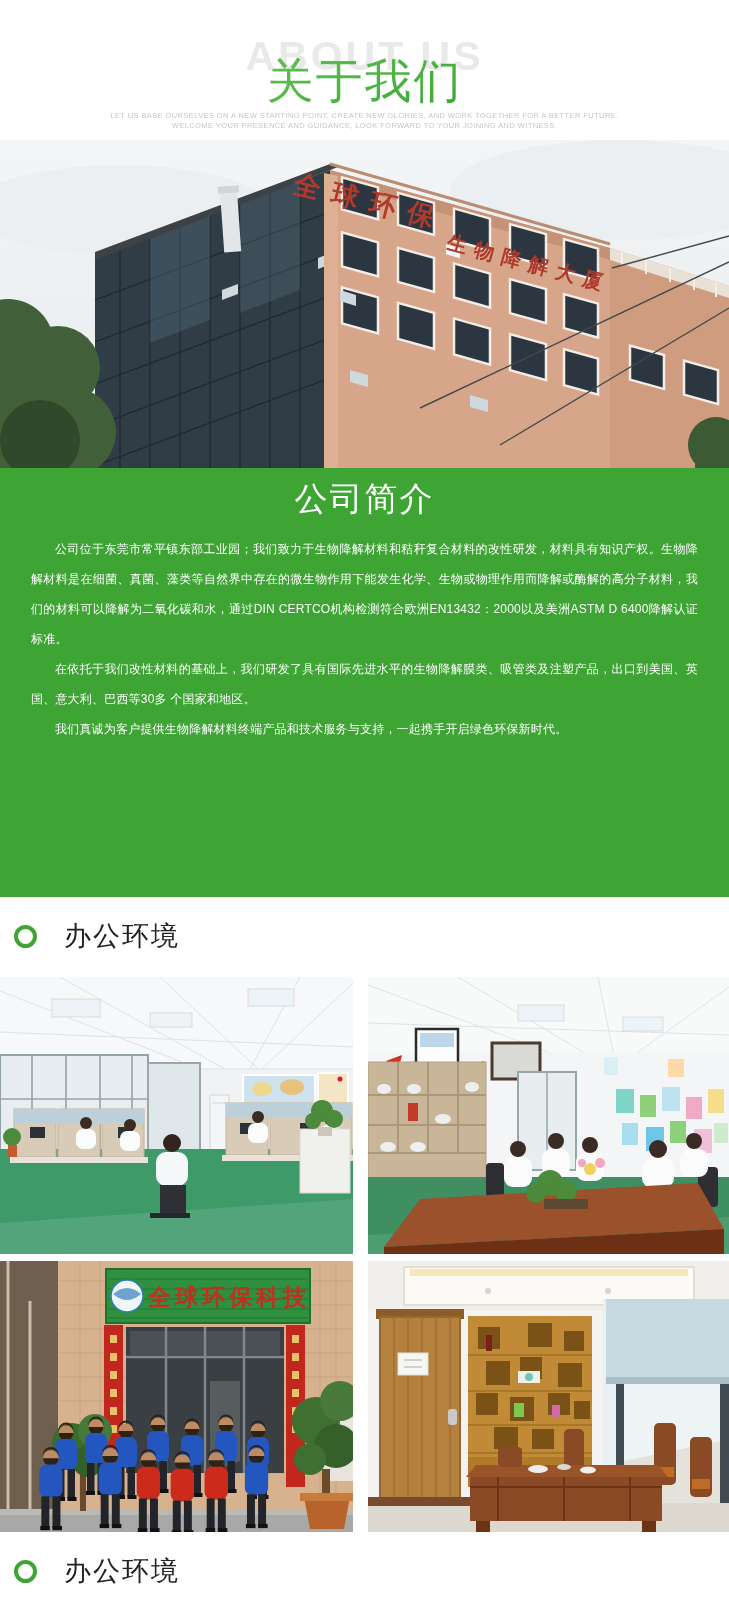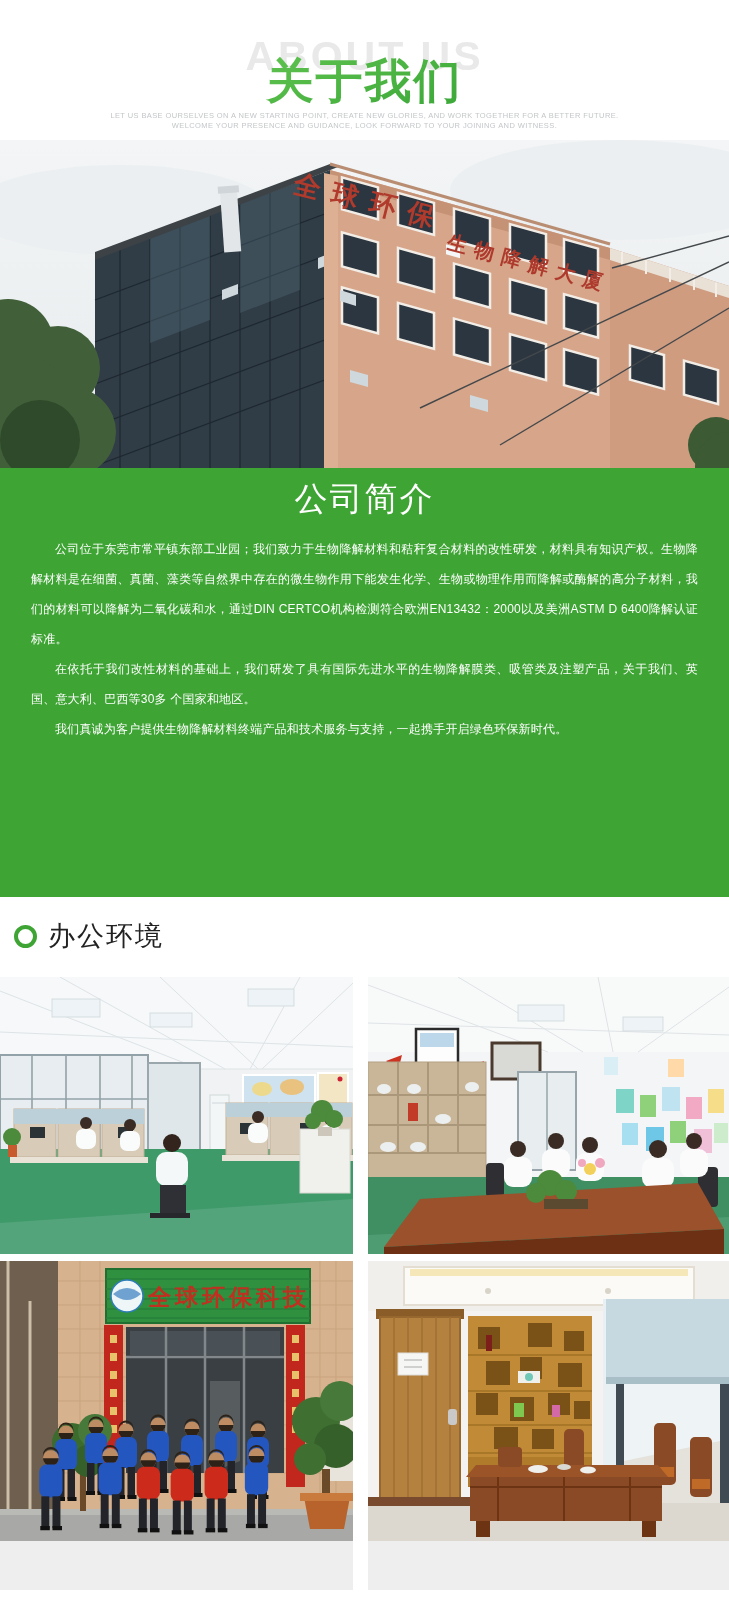--- a/index.html
+++ b/index.html
@@ -2,45 +2,45 @@
 <html><head>
 <meta charset="utf-8">
 <style>
   html,body{margin:0;padding:0;background:#ffffff;}
   .page{position:relative;width:729px;height:1600px;margin:0 auto;background:#fff;overflow:hidden;
         font-family:"Liberation Sans","DejaVu Sans",sans-serif;}
   
   header{position:relative;height:140px;text-align:center;}
   .watermark{position:absolute;top:33px;left:0;right:0;font-size:41px;font-weight:bold;
              letter-spacing:3px;color:#e9e9e9;z-index:1;}
-  .page-title{position:absolute;top:50px;left:0;right:0;margin:0;font-size:47px;font-weight:bold;
+  .page-title{position:absolute;top:50px;left:0;right:0;margin:0;font-size:47px;font-weight:normal;
               letter-spacing:2px;z-index:2;
               background:linear-gradient(155deg,#6fce59 15%,#2f9f31 80%);
               -webkit-background-clip:text;background-clip:text;
               -webkit-text-fill-color:transparent;color:#3ea434;}
   .tagline{position:absolute;top:111px;left:0;right:0;z-index:2;font-size:7.5px;line-height:10px;
            color:#c3c6c8;letter-spacing:.4px;}
   
   figure{margin:0;padding:0;}
   figure svg{display:block;}
   
   .intro{box-sizing:border-box;height:429px;background:#3ea434;color:#fff;padding:0 31px;}
   .intro h2{margin:0;padding:12px 0 16px;text-align:center;font-size:33px;line-height:38px;
             font-weight:normal;letter-spacing:2px;}
   .intro p{margin:0;font-size:12px;line-height:30px;text-align:justify;text-indent:2em;
            letter-spacing:.2px;}
   
-  .section-head{display:flex;align-items:center;gap:11px;height:34px;margin:22px 0 24px 14px;}
+  .section-head{display:flex;align-items:center;gap:27px;height:34px;margin:22px 0 24px 14px;}
   .bullet{flex:0 0 auto;width:15px;height:15px;border:4px solid #3ea434;border-radius:50%;
           background:#fff;}
   .section-title{font-size:27px;color:#222;letter-spacing:2px;}
   
   .photo-grid{display:flex;flex-wrap:wrap;column-gap:15px;row-gap:7px;}
   .ph{overflow:hidden;background:#eee;}
-  .w-l{width:353px}.w-r{width:361px}.h-1{height:277px}.h-2{height:329px}
+  .w-l{width:353px}.w-r{width:361px}.h-1{height:277px}.h-2{height:271px}
 </style>
 </head>
 <body>
 
 <div class="page">
 
   <header>
     <div class="watermark">ABOUT US</div>
     <h1 class="page-title">关于我们</h1>
     <div class="tagline">
@@ -155,21 +155,21 @@
       <g fill="#3c5a34">
         <circle cx="716" cy="305" r="28"></circle>
           <circle cx="729" cy="326" r="34"></circle>
       </g>
     </svg>
   </figure>
 
   <section class="intro">
     <h2>公司简介</h2>
     <p>公司位于东莞市常平镇东部工业园；我们致力于生物降解材料和秸秆复合材料的改性研发，材料具有知识产权。生物降解材料是在细菌、真菌、藻类等自然界中存在的微生物作用下能发生化学、生物或物理作用而降解或酶解的高分子材料，我们的材料可以降解为二氧化碳和水，通过DIN CERTCO机构检测符合欧洲EN13432：2000以及美洲ASTM D 6400降解认证标准。</p>
-    <p>在依托于我们改性材料的基础上，我们研发了具有国际先进水平的生物降解膜类、吸管类及注塑产品，关于我们、英国、意大利、巴西等30多 个国家和地区。</p>
+    <p>在依托于我们改性材料的基础上，我们研发了具有国际先进水平的生物降解膜类、吸管类及注塑产品，出口到美国、英国、意大利、巴西等30多 个国家和地区。</p>
     <p>我们真诚为客户提供生物降解材料终端产品和技术服务与支持，一起携手开启绿色环保新时代。</p>
   </section>
 
   <div class="section-head">
     <span class="bullet"></span>
     <span class="section-title">办公环境</span>
   </div>
 
   <div class="photo-grid">
 

